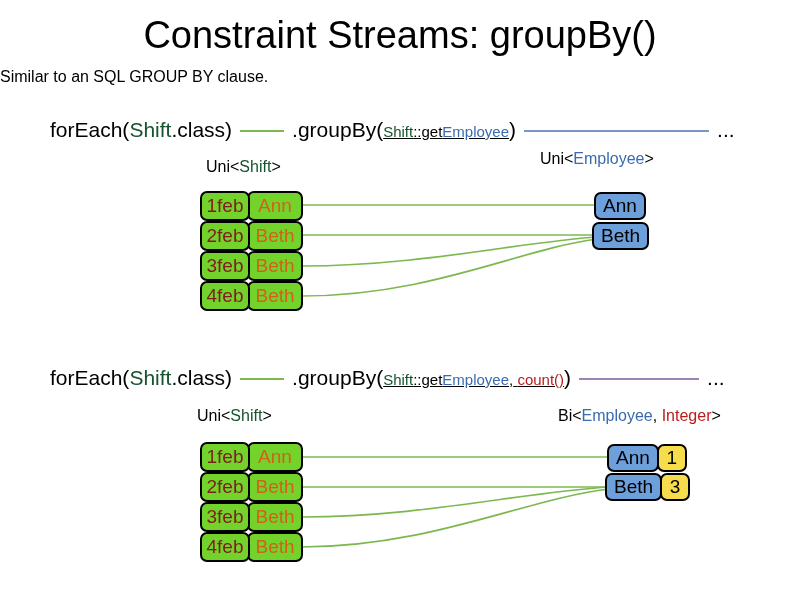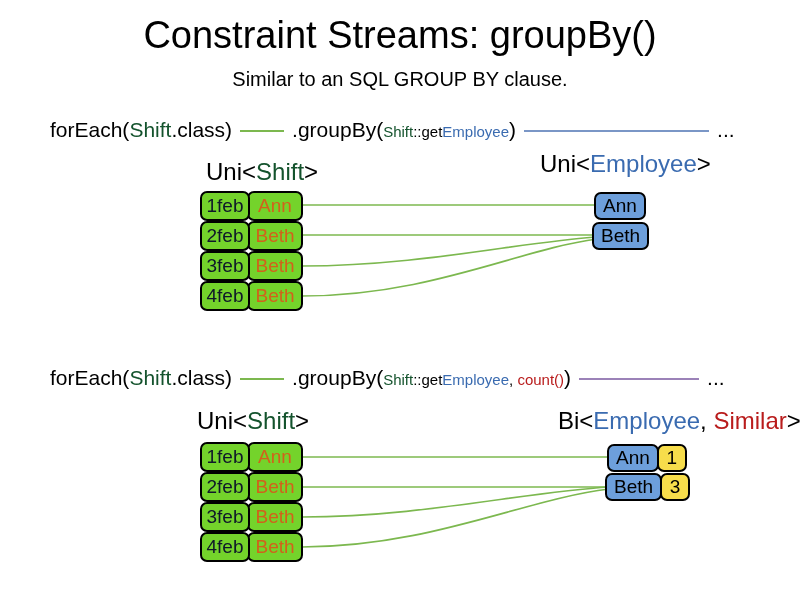--- a/index.html
+++ b/index.html
@@ -1,44 +1,44 @@
 <!DOCTYPE html>
 <html><head>
 <meta charset="utf-8">
 <style>
   html,body{margin:0;padding:0;background:#fff;}
   .slide{
     position:relative;width:800px;height:600px;background:#ffffff;overflow:hidden;
     font-family:"Liberation Sans", sans-serif;color:#000;
   }
   .title{position:absolute;top:14px;left:0;width:100%;text-align:center;font-size:38px;font-weight:400;letter-spacing:0;}
-  .subtitle{position:absolute;top:68px;left:0;width:100%;text-align:center;font-size:20px;}
+  .subtitle{position:absolute;top:68px;left:0;width:100%;text-align:left;font-size:16px;}
   .code-line{position:absolute;left:50px;font-size:21px;white-space:nowrap;}
   .code-line-1{top:118px;}
   .code-line-2{top:366px;}
-  .small{font-size:15px;}
+  .small{font-size:15px;text-decoration:underline;}
   .green{color:#14532d;}
   .blue{color:#3a6bb0;}
   .gold{color:#b91c1c;}
   .connector{display:inline-block;height:0;border-top:2px solid;vertical-align:5px;margin:0 8px;}
   .conn-green{width:44px;border-color:#7cb84f;}
   .conn-blue{width:185px;border-color:#7a96c6;}
   .conn-purple{width:120px;border-color:#9b82b8;}
-  .stream-header{position:absolute;font-size:24px;white-space:nowrap;}
+  .stream-header{position:absolute;font-size:16px;white-space:nowrap;}
   .h-src-1{left:206px;top:158px;}
   .h-res-1{left:540px;top:150px;}
   .h-src-2{left:197px;top:407px;}
   .h-res-2{left:558px;top:407px;}
   .shift-table{position:absolute;}
   .table-1{left:200px;top:191px;}
   .table-2{left:200px;top:442px;}
   .trow{display:flex;height:30px;}
   .cell{border:2px solid #000;border-radius:7px;background:#74d32b;height:26px;
         display:flex;align-items:center;justify-content:center;font-size:19px;box-sizing:content-box;}
-  .cell-date{width:46px;position:relative;z-index:2;color:#0f172a;}
+  .cell-date{width:46px;position:relative;z-index:2;color:#7f1d1d;}
   .cell-name{width:52px;margin-left:-3px;color:#d2611b;}
   .bluebox{background:#6d9fdb;border:2px solid #000;border-radius:7px;height:24px;
         display:inline-flex;align-items:center;justify-content:center;font-size:19px;padding:0 7px;color:#000;}
   .yellowbox{background:#f7dd4b;border:2px solid #000;border-radius:7px;height:24px;width:26px;
         display:inline-flex;align-items:center;justify-content:center;font-size:19px;margin-left:-2px;color:#000;}
   .res{position:absolute;display:flex;}
   .res1-a{left:594px;top:192px;}
   .res1-b{left:592px;top:222px;}
   .res2-a{left:607px;top:444px;}
   .res2-b{left:605px;top:473px;}
@@ -94,21 +94,21 @@
     <div class="bluebox">Ann</div>
   </div>
   <div class="res res1-b">
     <div class="bluebox">Beth</div>
   </div>
 
   <div class="code-line code-line-2"><span>forEach(</span><span class="green">Shift</span><span>.class)</span><span class="connector conn-green"></span><span>.groupBy(</span><span class="small"><span class="green">Shift</span><span>::get</span><span class="blue">Employee</span><span>,</span> <span class="gold">count()</span></span><span>)</span><span class="connector conn-purple"></span><span>...</span></div>
 
   <div class="stream-header h-src-2"><span>Uni&lt;</span><span class="green">Shift</span><span>&gt;</span></div>
 
-  <div class="stream-header h-res-2"><span>Bi&lt;</span><span class="blue">Employee</span><span>,</span> <span class="gold">Similar</span><span>&gt;</span></div>
+  <div class="stream-header h-res-2"><span>Bi&lt;</span><span class="blue">Employee</span><span>,</span> <span class="gold">Integer</span><span>&gt;</span></div>
 
   <div class="shift-table table-2">
     <div class="trow">
       <div class="cell cell-date">1feb</div>
       <div class="cell cell-name">Ann</div>
     </div>
     <div class="trow">
       <div class="cell cell-date">2feb</div>
       <div class="cell cell-name">Beth</div>
     </div>

